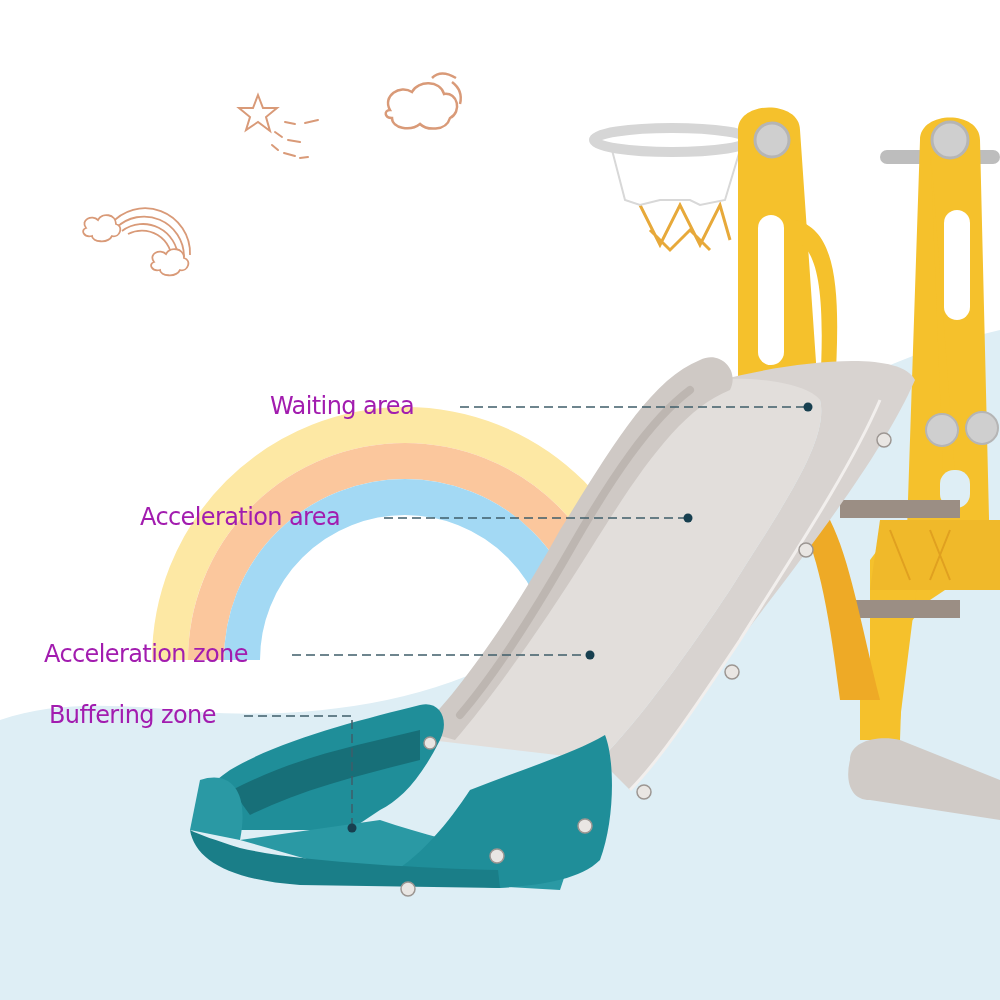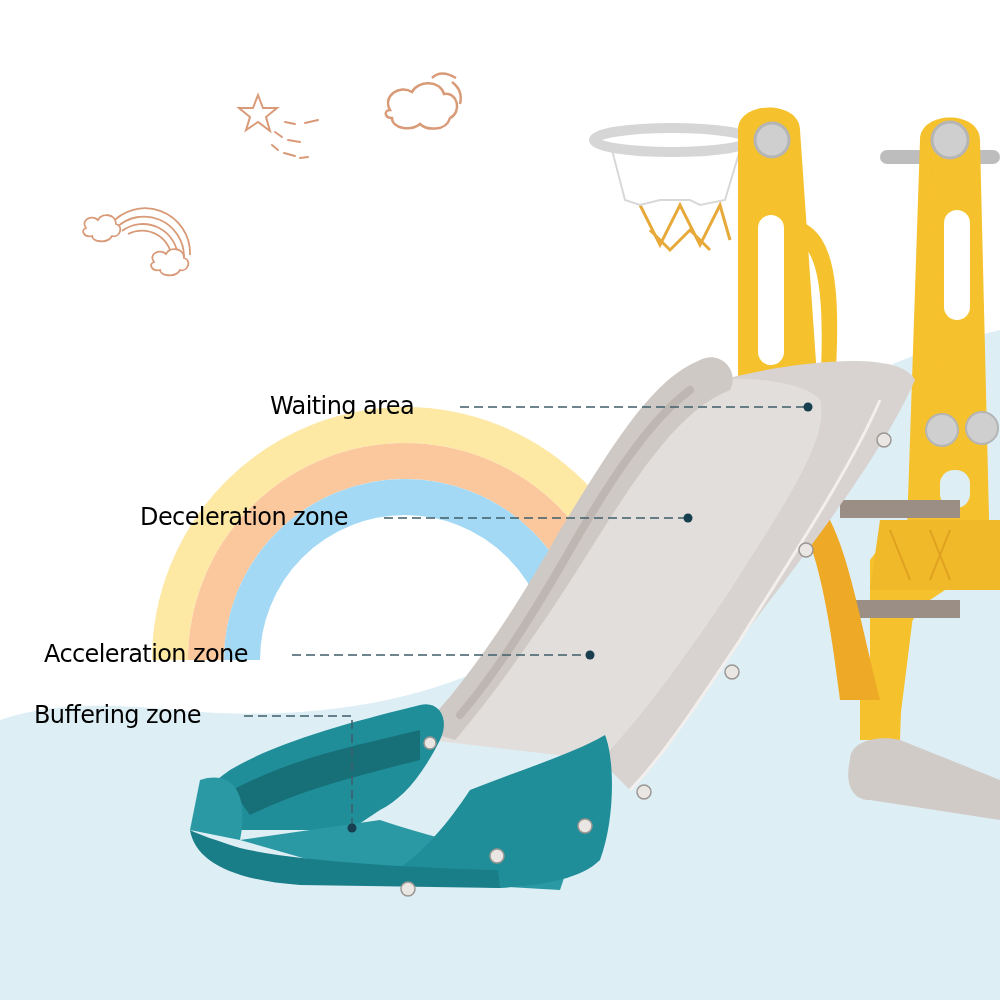--- a/index.html
+++ b/index.html
@@ -3,21 +3,21 @@
 <meta charset="utf-8">
 <style>
   html, body { margin: 0; padding: 0; }
   body { width: 1000px; height: 1000px; overflow: hidden; background: #ffffff; position: relative; font-family: "DejaVu Sans", sans-serif; }
   #scene { position: absolute; left: 0; top: 0; width: 1000px; height: 1000px; }
   .label {
     position: absolute;
     font-family: "DejaVu Sans", sans-serif;
     font-size: 24px;
     letter-spacing: -0.6px;
-    color: #000000;
+    color: #a21caf;
     white-space: nowrap;
     line-height: 1;
   }
 </style>
 </head>
 <body>
 
 <svg id="scene" viewBox="0 0 1000 1000" xmlns="http://www.w3.org/2000/svg">
 
   <path d="M0,1000 L0,720 C60,700 120,705 200,712 C320,720 470,700 560,620 C680,510 780,380 1000,330 L1000,1000 Z" fill="#deeef5"></path>
@@ -125,15 +125,15 @@
   </g>
   <g fill="#173f4f">
     <circle cx="808" cy="407" r="4.5"></circle>
     <circle cx="688" cy="518" r="4.5"></circle>
     <circle cx="590" cy="655" r="4.5"></circle>
     <circle cx="352" cy="828" r="4.5"></circle>
   </g>
 </svg>
 
 <div class="label" style="left:270px; top:394px;">Waiting area</div>
-<div class="label" style="left:140px; top:505px;">Deceleration zone</div>
+<div class="label" style="left:140px; top:505px;">Acceleration area</div>
 <div class="label" style="left:44px; top:642px;">Acceleration zone</div>
-<div class="label" style="left:34px; top:703px;">Buffering zone</div>
+<div class="label" style="left:49px; top:703px;">Buffering zone</div>
 
 </body></html>

